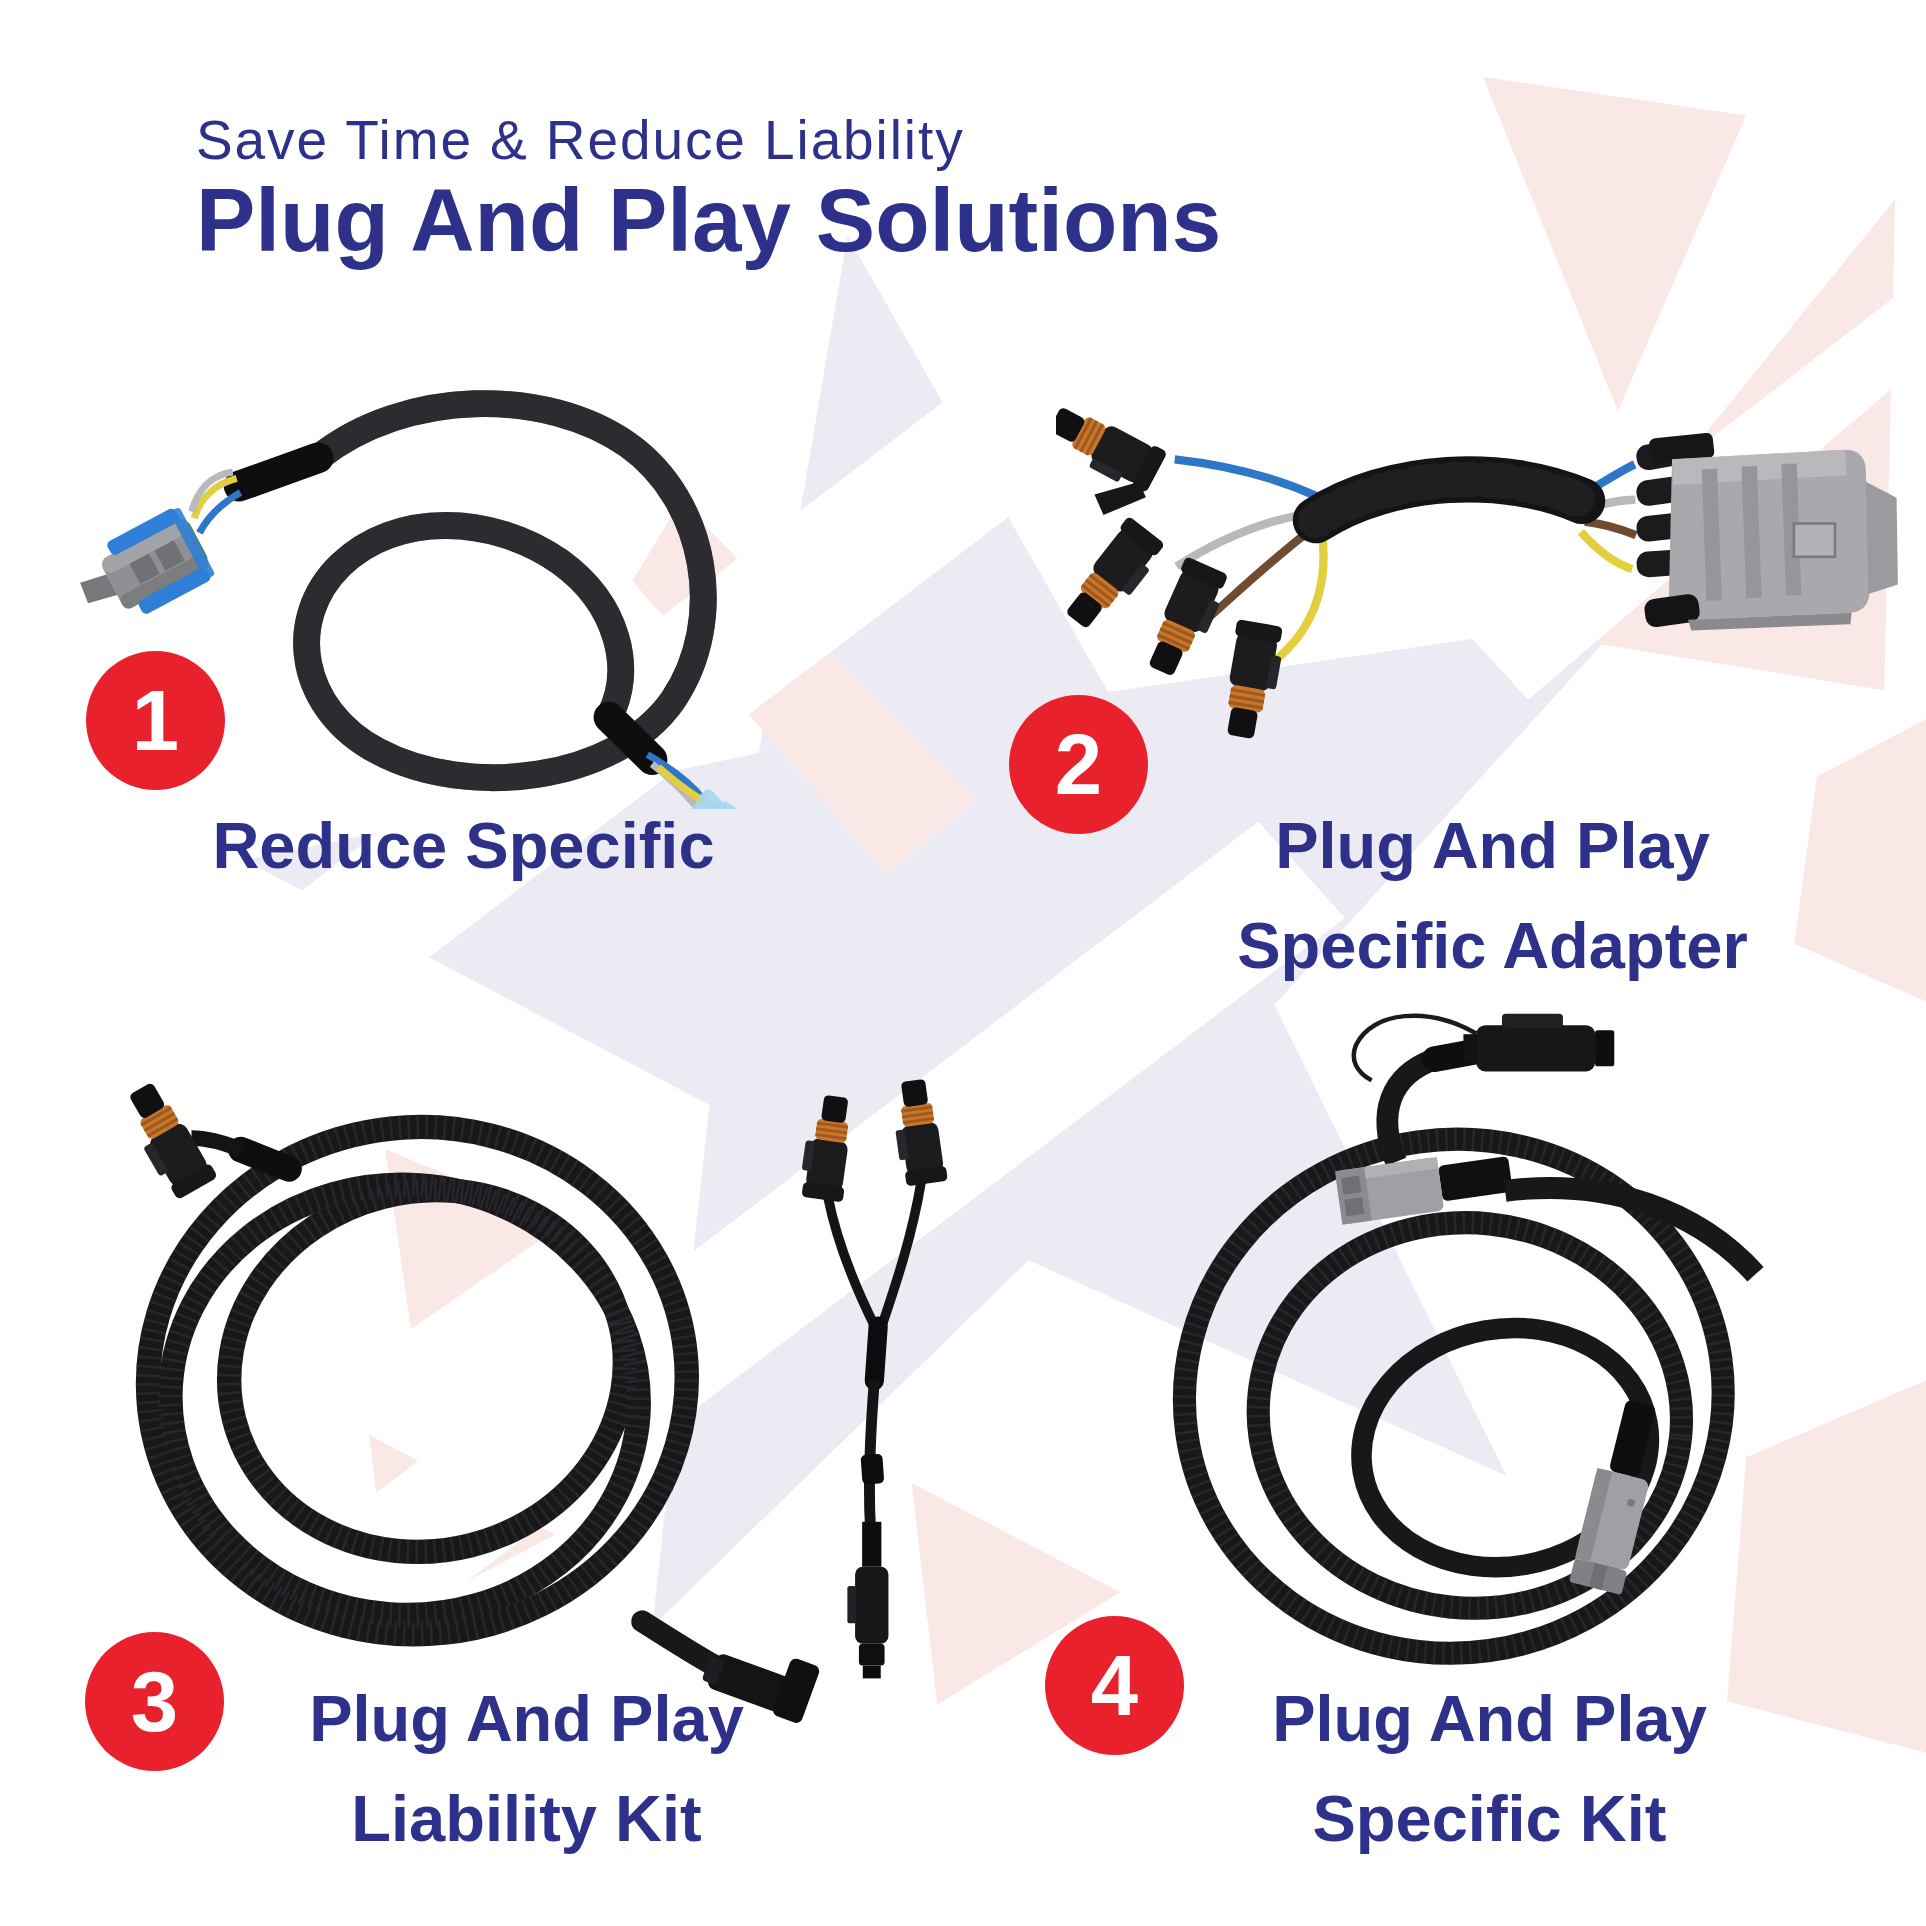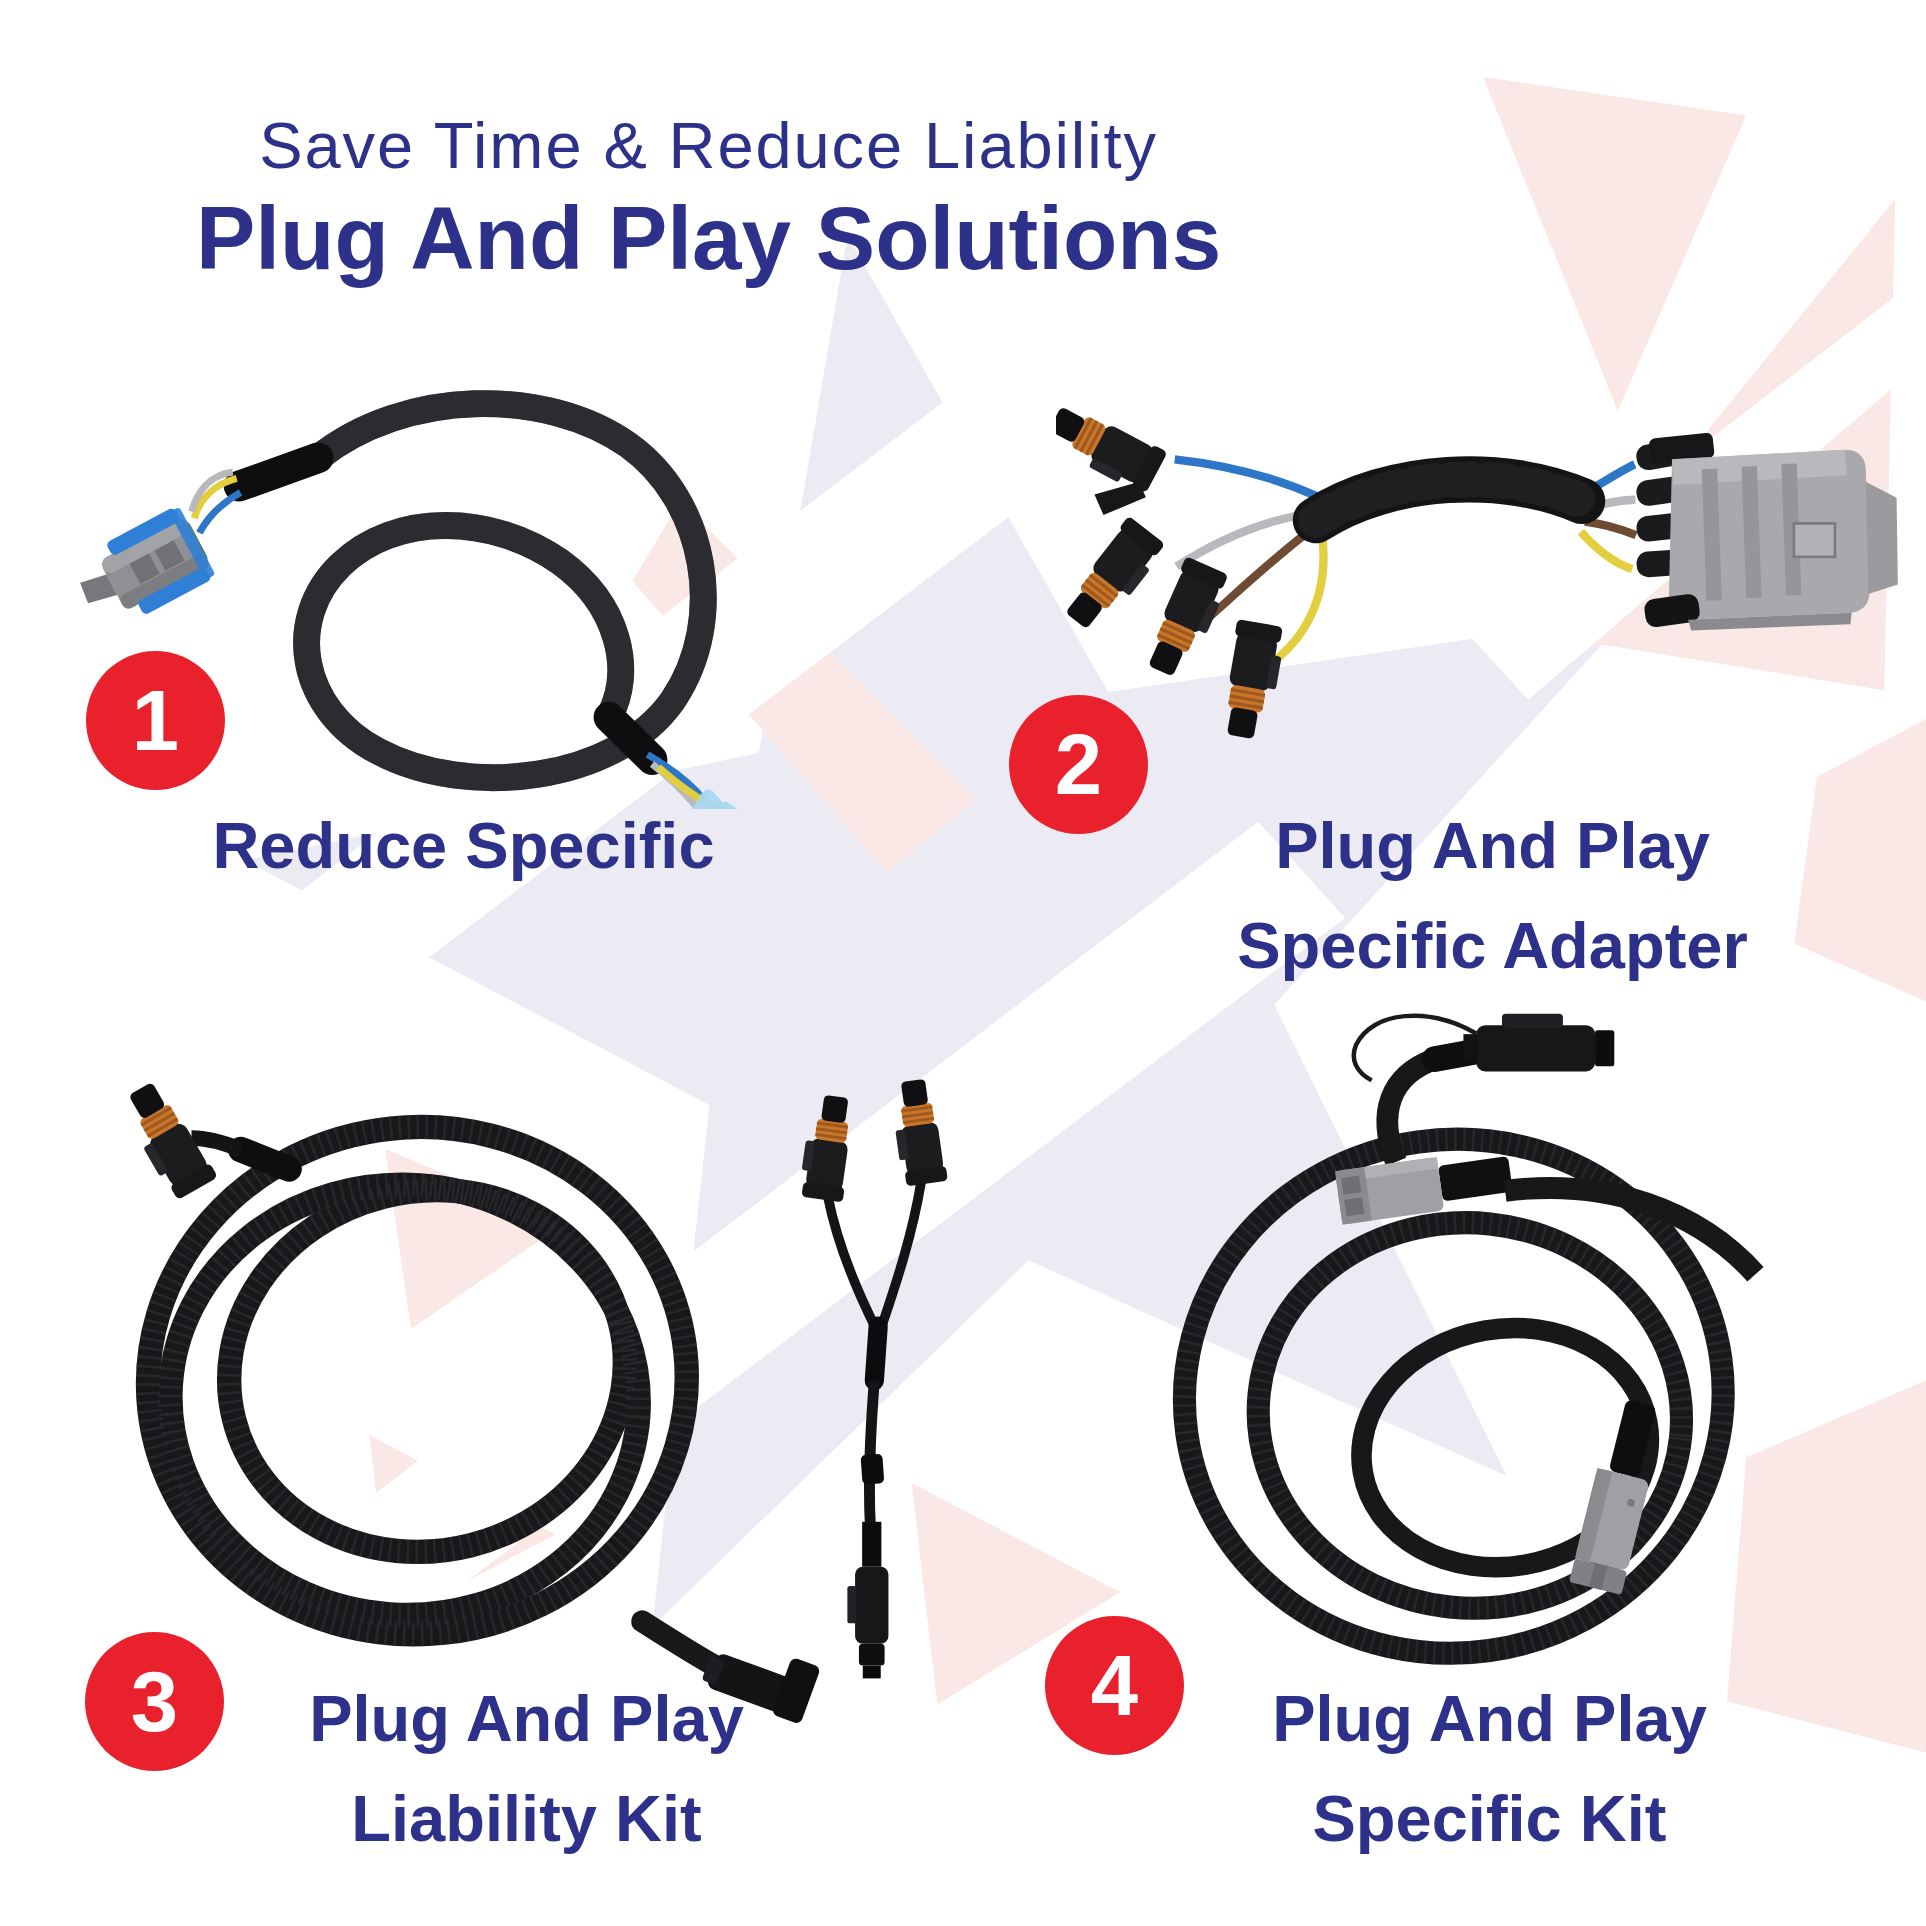--- a/index.html
+++ b/index.html
@@ -4,24 +4,24 @@
 <style>
   html,body{margin:0;padding:0;background:#ffffff;}
   .stage{
     position:relative;width:1926px;height:1926px;background:#ffffff;overflow:hidden;
     font-family:"Liberation Sans", sans-serif;
     --navy:#2D3189; --red:#E8212D;
   }
   .watermark{position:absolute;left:0;top:0;width:1926px;height:1926px;}
   .header{position:absolute;left:196px;top:109px;}
   .eyebrow{
-    font-size:65px;letter-spacing:1.9px;color:var(--navy);font-weight:400;line-height:1.15;text-align:center;
+    font-size:55px;letter-spacing:1.9px;color:var(--navy);font-weight:400;line-height:1.15;
   }
   .title{
-    margin:6px 0 0 0;font-size:89px;font-weight:700;color:var(--navy);line-height:1.1;letter-spacing:0px;
+    margin:0 0 0 0;font-size:89px;font-weight:700;color:var(--navy);line-height:1.1;letter-spacing:0px;
   }
   .product{position:absolute;margin:0;padding:0;}
   .product svg{display:block;width:100%;height:100%;}
   .badge{
     position:absolute;width:139px;height:139px;border-radius:50%;
     background:var(--red);display:flex;align-items:center;justify-content:center;
   }
   .badge span{color:#ffffff;font-size:85px;font-weight:700;line-height:1;}
   .plabel{
     position:absolute;text-align:center;color:var(--navy);

